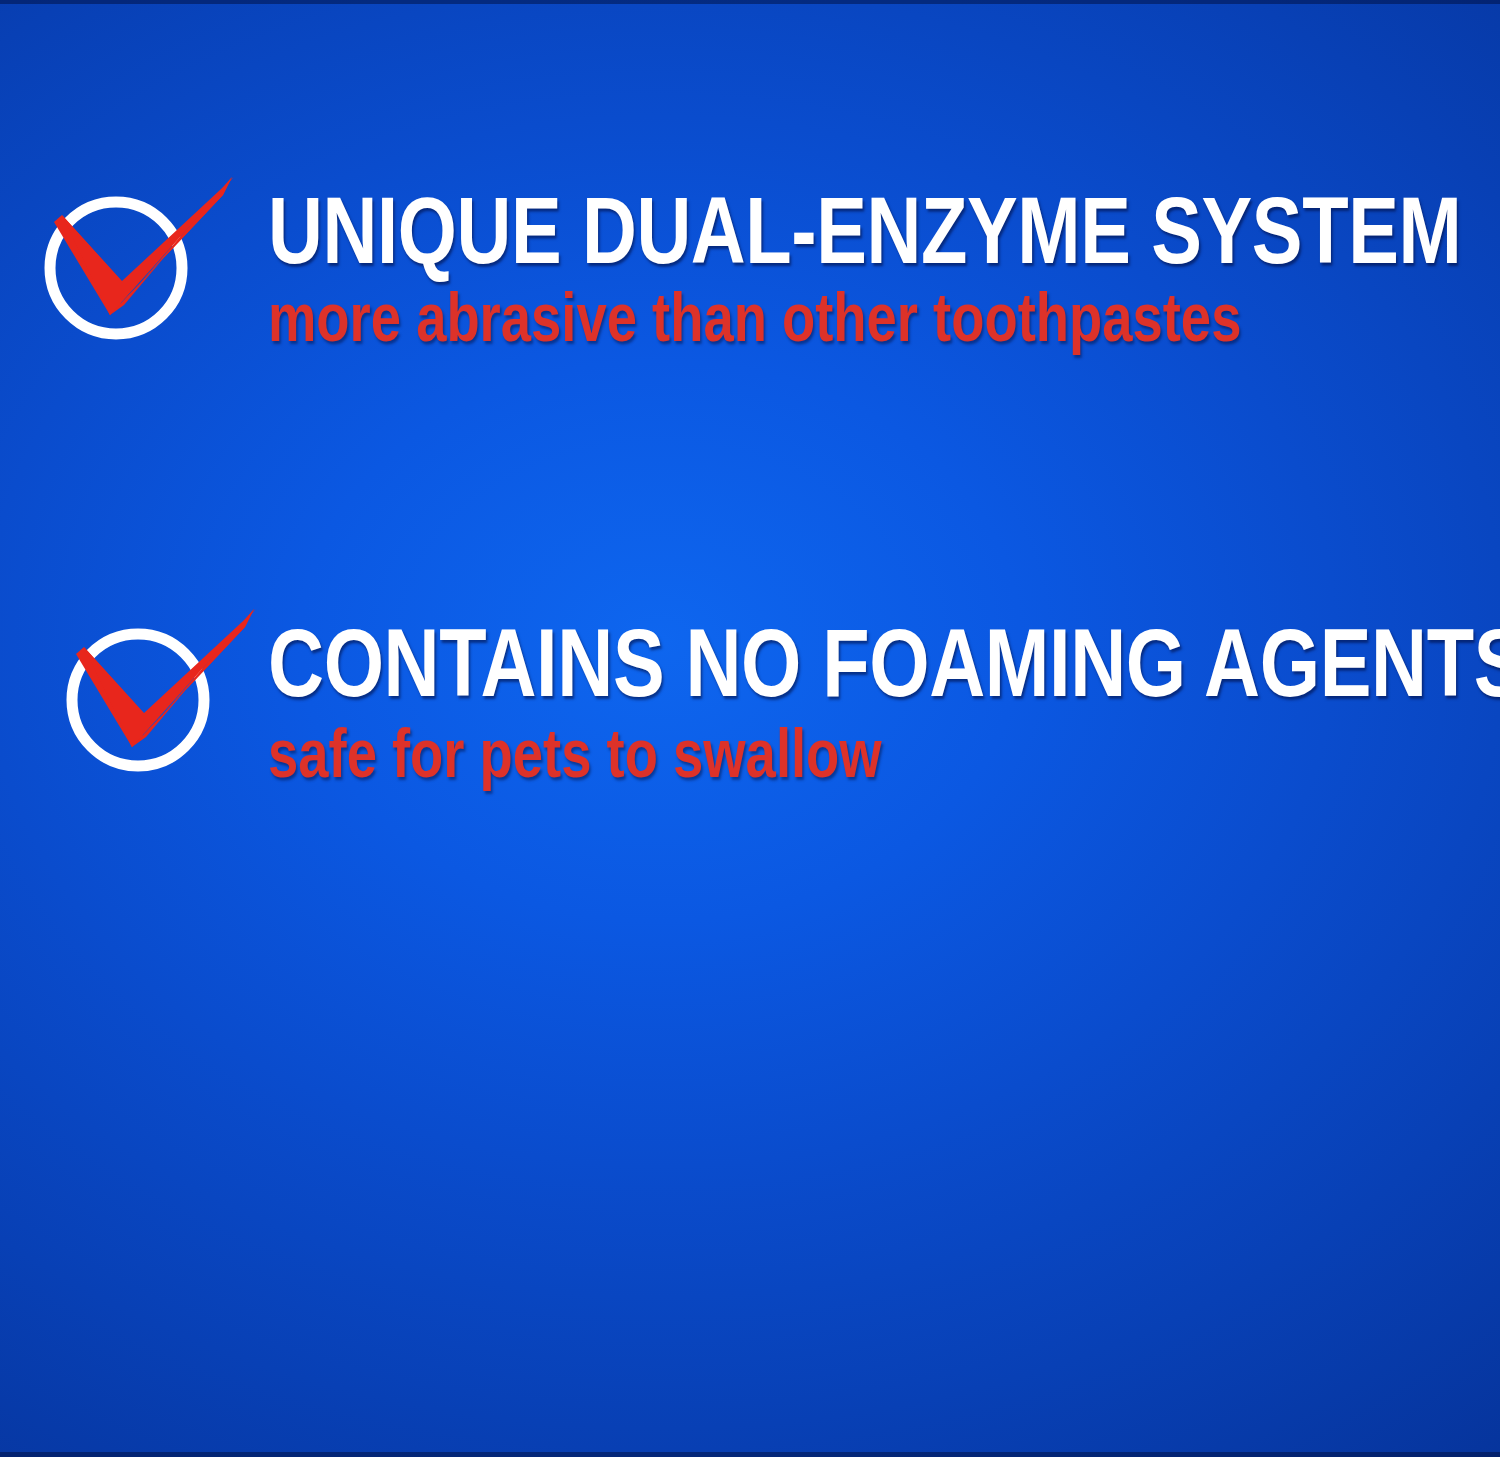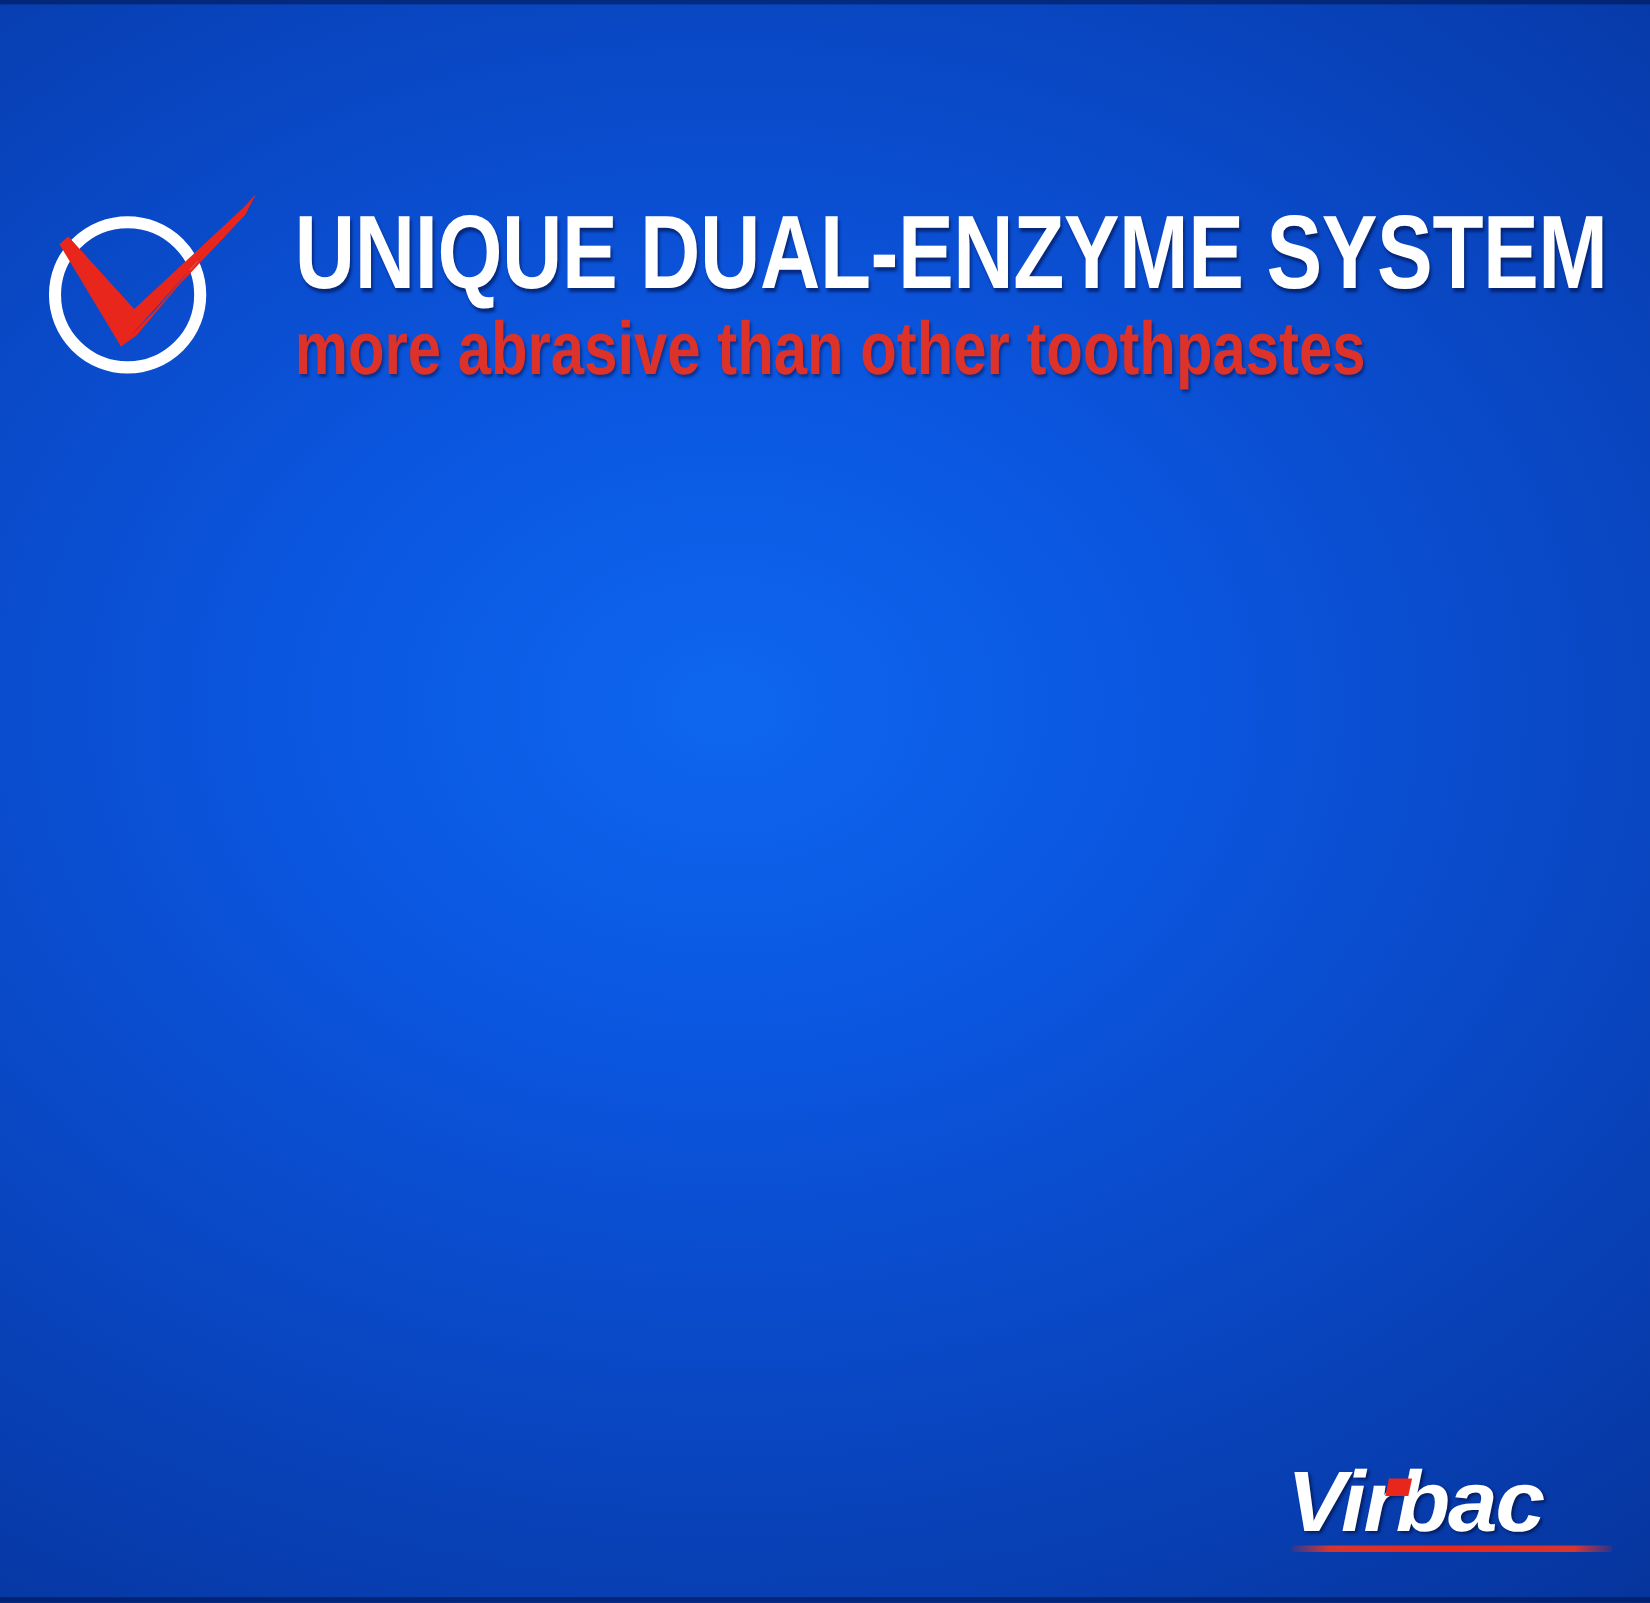--- a/index.html
+++ b/index.html
@@ -167,23 +167,34 @@
         <path d="M 83 128 L 72 138 L 185 18 L 194 0 Z" fill="#e8261c"></path>
         <path d="M 24 38 L 72 138 L 196 0 L 84 104 Z" fill="#e8261c"></path>
       </svg>
     </div>
     <div class="text-col">
       <h2 class="headline">UNIQUE DUAL-ENZYME SYSTEM</h2>
       <p class="subline">more abrasive than other toothpastes</p>
     </div>
   </div>
 
-
-
-  <div class="brand">
-    <span class="brand-word">Virbac</span>
-    <span class="brand-dot"></span>
-    <span class="brand-rule"></span>
+  <div class="feature feature-2">
+    <div class="check-mark">
+      <svg viewBox="0 0 210 190" width="210" height="190" aria-hidden="true">
+        <circle cx="78" cy="91" r="66" fill="none" stroke="#ffffff" stroke-width="11"></circle>
+        <path d="M 24 38 L 78 128 L 72 138 L 16 45 Z" fill="#e8261c"></path>
+        <path d="M 24 38 L 76 96 L 83 128 L 72 138 Z" fill="#e8261c"></path>
+        <path d="M 72 138 L 86 128 L 194 0 L 185 18 Z" fill="#e8261c"></path>
+        <path d="M 83 128 L 72 138 L 185 18 L 194 0 Z" fill="#e8261c"></path>
+        <path d="M 24 38 L 72 138 L 196 0 L 84 104 Z" fill="#e8261c"></path>
+      </svg>
+    </div>
+    <div class="text-col">
+      <h2 class="headline">CONTAINS NO FOAMING AGENTS</h2>
+      <p class="subline">safe for pets to swallow</p>
+    </div>
   </div>
 
+
+
   <div class="edge-line edge-bottom"></div>
 
 </div>
 
 </body></html>

